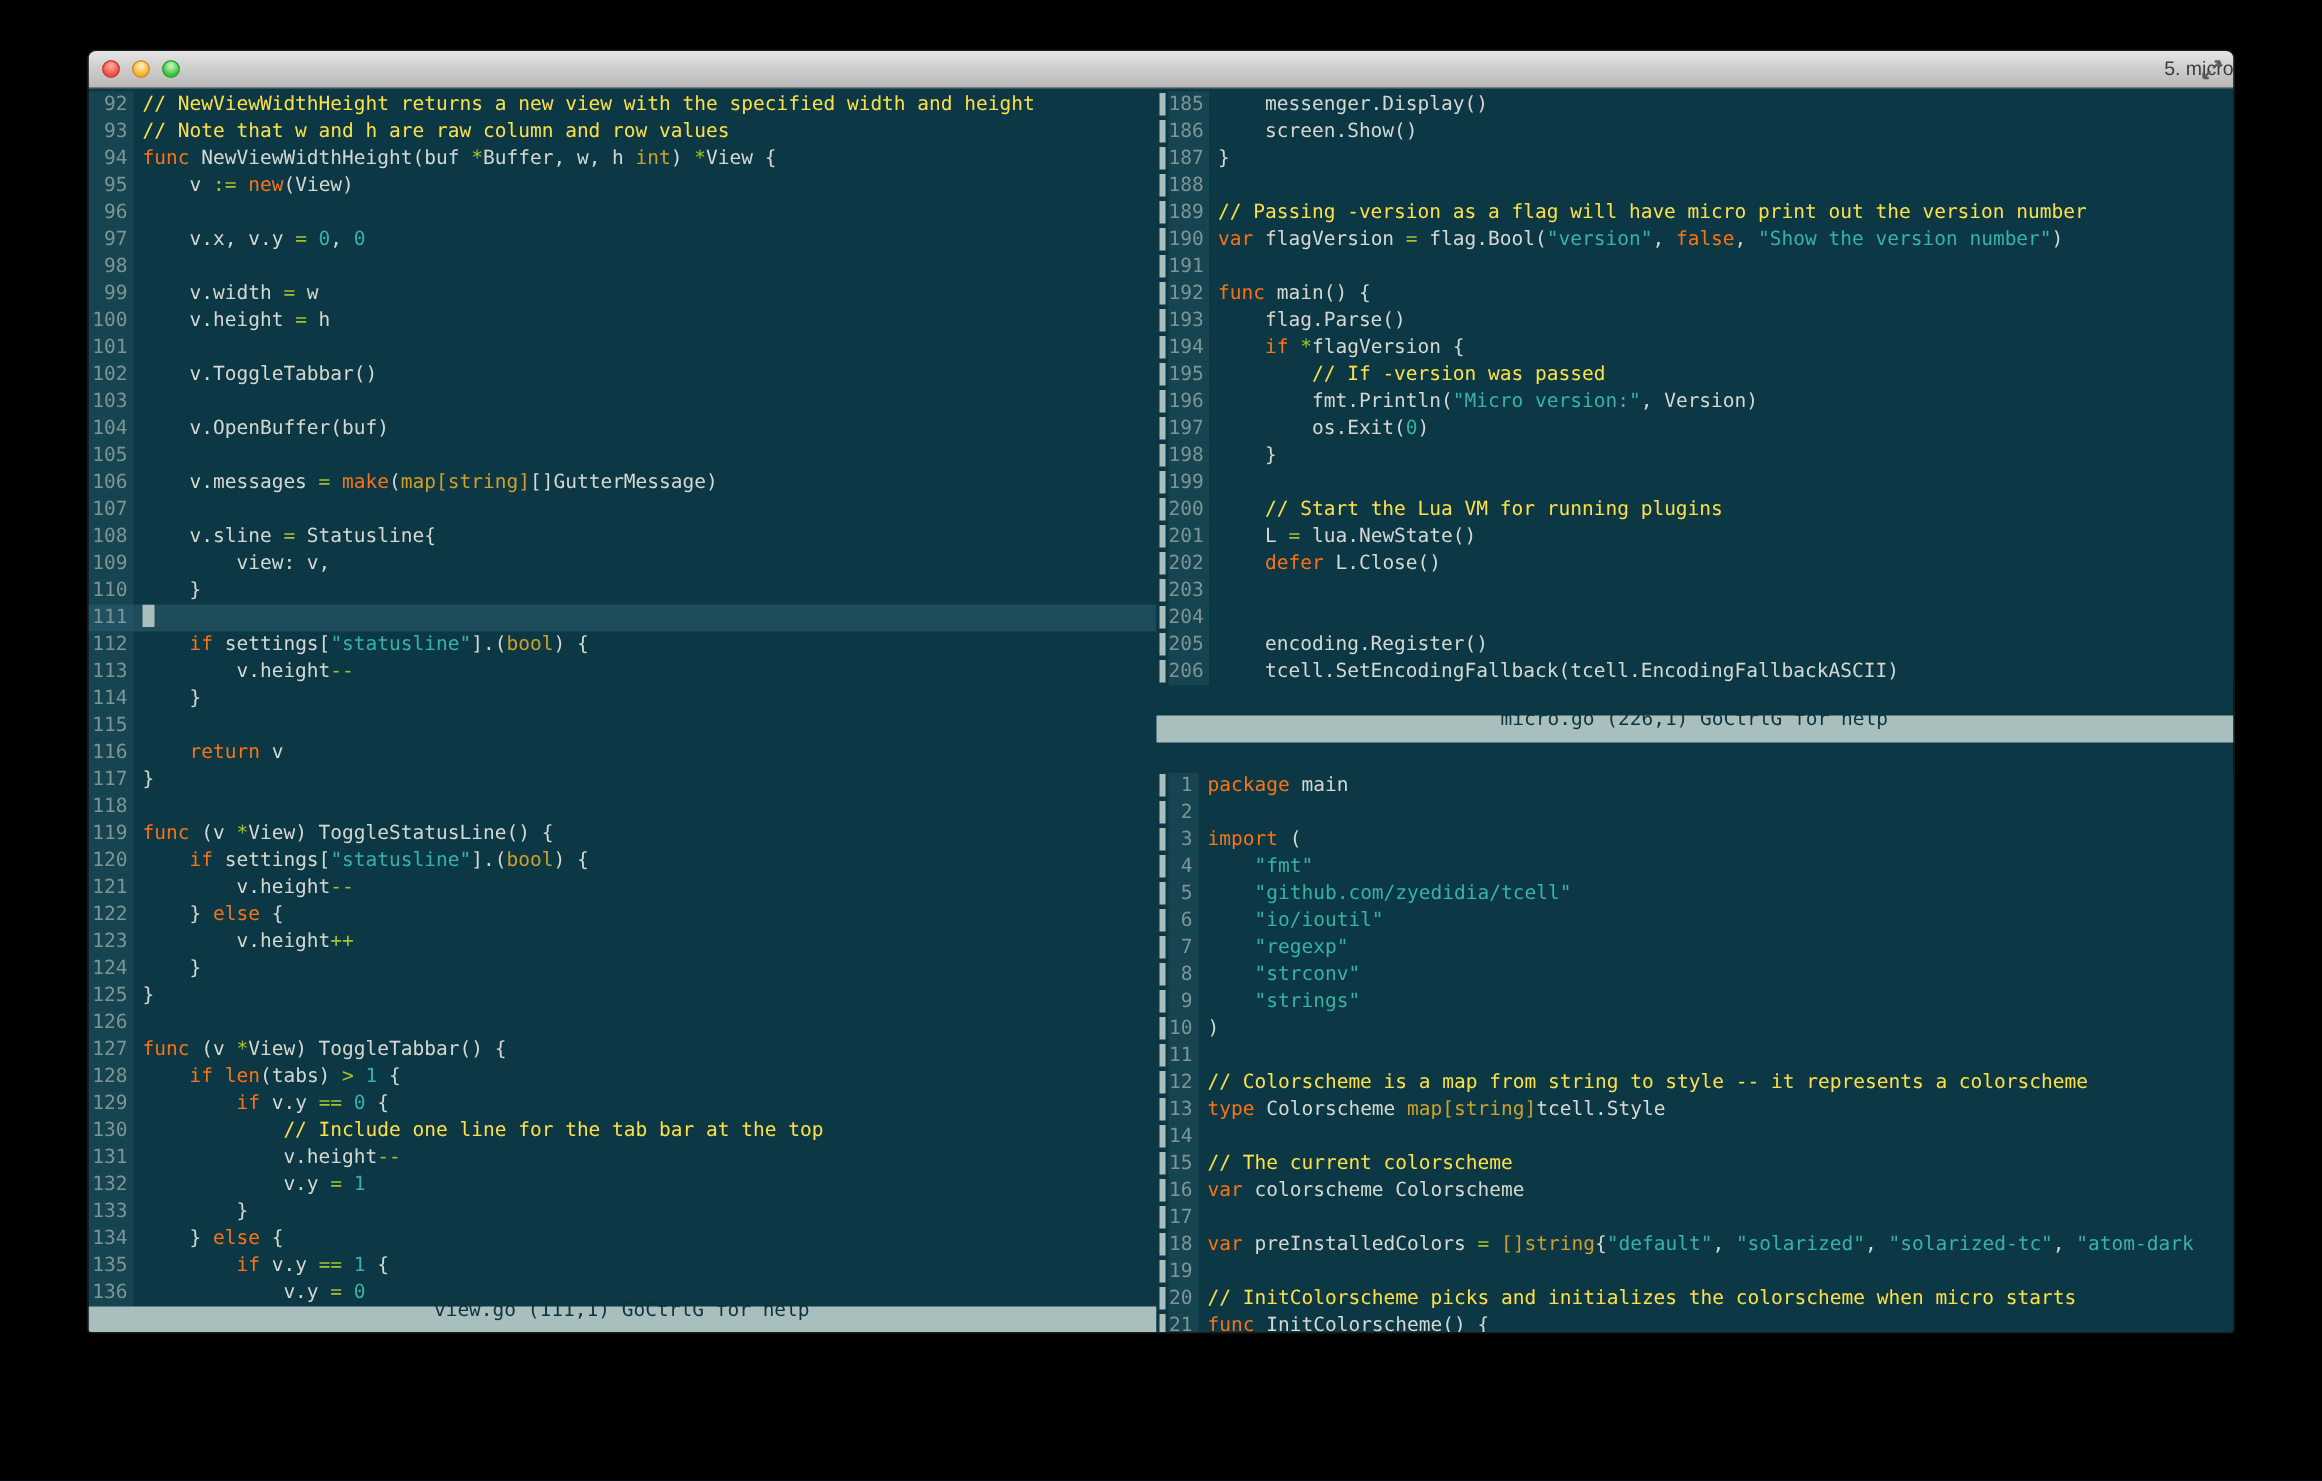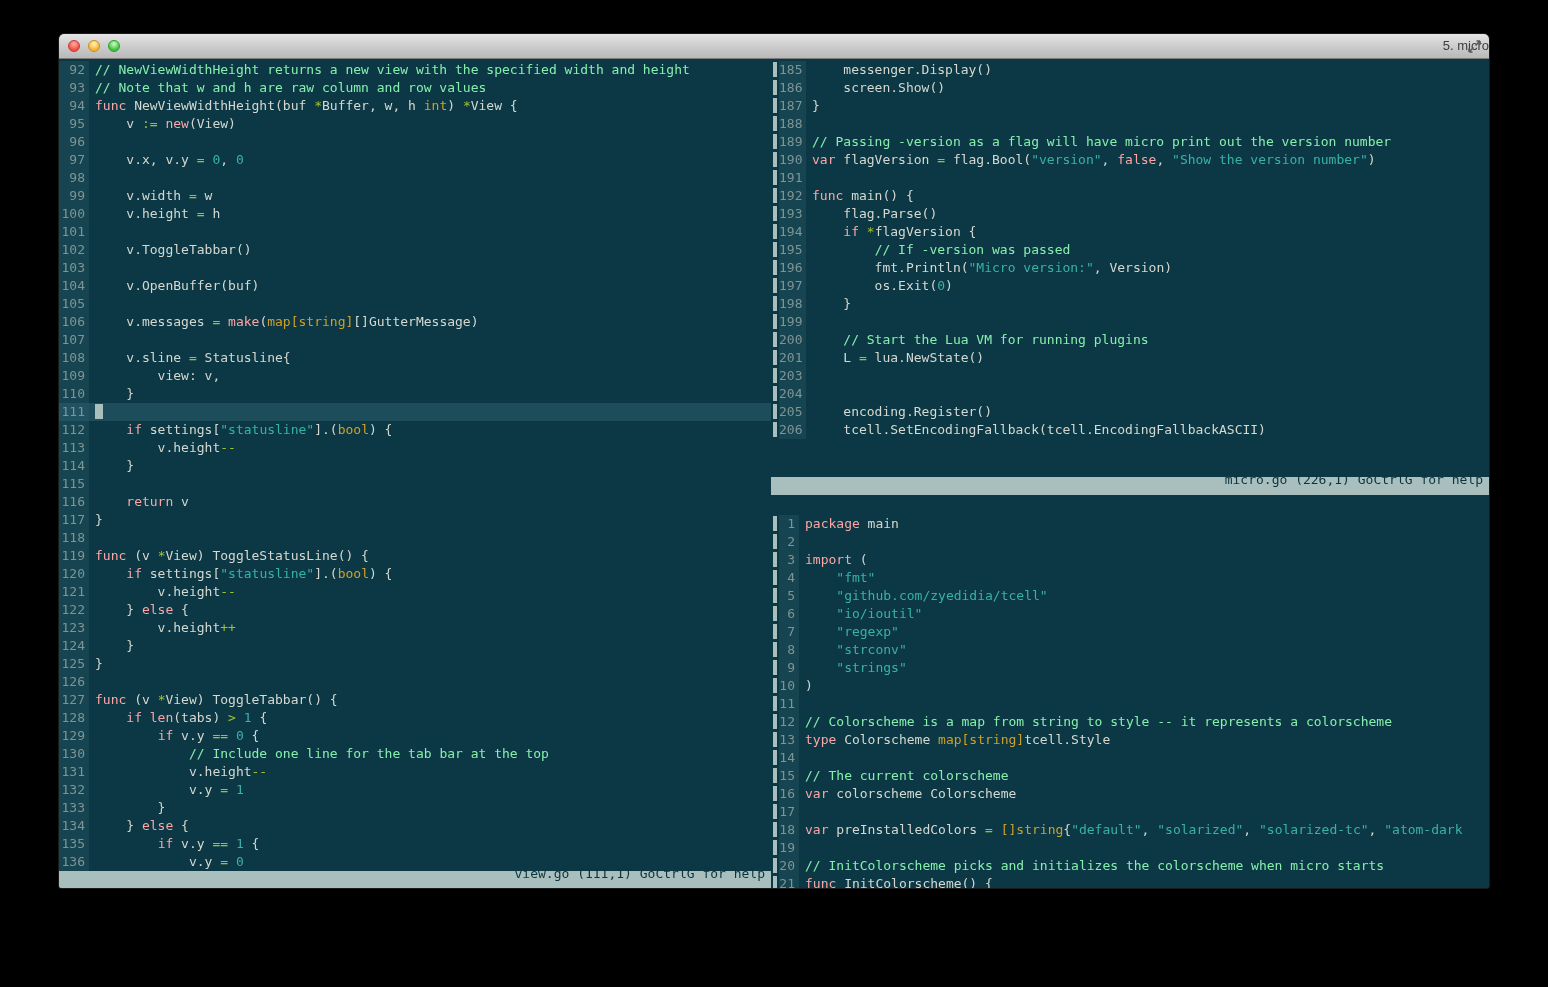--- a/index.html
+++ b/index.html
@@ -40,28 +40,28 @@
   .row { display:flex; height:18px; line-height:18px; font-size:13px; white-space:pre; }
   .row.cur { background:#1d4d5b; }
   .row.cur .gut { background:#215262; }
   .gut { flex:0 0 auto; background:#164450; color:#7e9595; text-align:right; padding-right:4px; }
   .left  .gut { width:30px; }
   .rtop  .gut { width:27px; }
   .rbot  .gut { width:20px; }
   .sep { flex:0 0 8px; background:linear-gradient(#a9bfbe,#a9bfbe) no-repeat 2px 1px / 4px 15px; }
   .txt { flex:1 1 auto; padding-left:6px; overflow:hidden; }
 
-  .df{color:#d5d8d0} .kw{color:#fca5a5} .op{color:#a3c12c}
-  .ty{color:#cfa028} .st{color:#38b2a5} .nu{color:#38b2a5} .cm{color:#86efac}
+  .df{color:#d5d8d0} .kw{color:#f97316} .op{color:#a3c12c}
+  .ty{color:#cfa028} .st{color:#38b2a5} .nu{color:#38b2a5} .cm{color:#fde047}
 
   .cursor { display:inline-block; width:8px; height:15px; background:#a9bfbe; vertical-align:-3px; }
 
   .sbar {
     flex:0 0 18px; height:18px; background:#a9bfbe; color:#0b3440;
-    display:flex; justify-content:flex-end; align-items:center;
+    display:flex; justify-content:center; align-items:center;
     font-size:13px; line-height:18px; padding:0 6px 12px 5px;
   }
 </style>
 </head>
 <body>
 
 <div class="window">
   <div class="titlebar">
     <div class="traffic">
       <div class="light red"></div>
@@ -145,20 +145,21 @@
           <div class="row"><span class="sep"></span><span class="gut">192</span><span class="txt"><span class="kw">func</span><span class="df"> main() {</span></span></div>
           <div class="row"><span class="sep"></span><span class="gut">193</span><span class="txt"><span class="df">    flag.Parse()</span></span></div>
           <div class="row"><span class="sep"></span><span class="gut">194</span><span class="txt"><span class="df">    </span><span class="kw">if</span><span class="df"> </span><span class="op">*</span><span class="df">flagVersion {</span></span></div>
           <div class="row"><span class="sep"></span><span class="gut">195</span><span class="txt"><span class="df">        </span><span class="cm">// If -version was passed</span></span></div>
           <div class="row"><span class="sep"></span><span class="gut">196</span><span class="txt"><span class="df">        fmt.Println(</span><span class="st">"Micro version:"</span><span class="df">, Version)</span></span></div>
           <div class="row"><span class="sep"></span><span class="gut">197</span><span class="txt"><span class="df">        os.Exit(</span><span class="nu">0</span><span class="df">)</span></span></div>
           <div class="row"><span class="sep"></span><span class="gut">198</span><span class="txt"><span class="df">    }</span></span></div>
           <div class="row"><span class="sep"></span><span class="gut">199</span><span class="txt"></span></div>
           <div class="row"><span class="sep"></span><span class="gut">200</span><span class="txt"><span class="df">    </span><span class="cm">// Start the Lua VM for running plugins</span></span></div>
           <div class="row"><span class="sep"></span><span class="gut">201</span><span class="txt"><span class="df">    L </span><span class="op">=</span><span class="df"> lua.NewState()</span></span></div>
+          <div class="row"><span class="sep"></span><span class="gut">202</span><span class="txt"><span class="df">    </span><span class="kw">defer</span><span class="df"> L.Close()</span></span></div>
           <div class="row"><span class="sep"></span><span class="gut">203</span><span class="txt"></span></div>
           <div class="row"><span class="sep"></span><span class="gut">204</span><span class="txt"><span class="df">    </span></span></div>
           <div class="row"><span class="sep"></span><span class="gut">205</span><span class="txt"><span class="df">    encoding.Register()</span></span></div>
           <div class="row"><span class="sep"></span><span class="gut">206</span><span class="txt"><span class="df">    tcell.SetEncodingFallback(tcell.EncodingFallbackASCII)</span></span></div>
         </div>
       <div class="sbar">
         <span>micro.go (226,1) Go</span>
         <span>CtrlG for help</span>
       </div>
       <div class="code half rbot">

